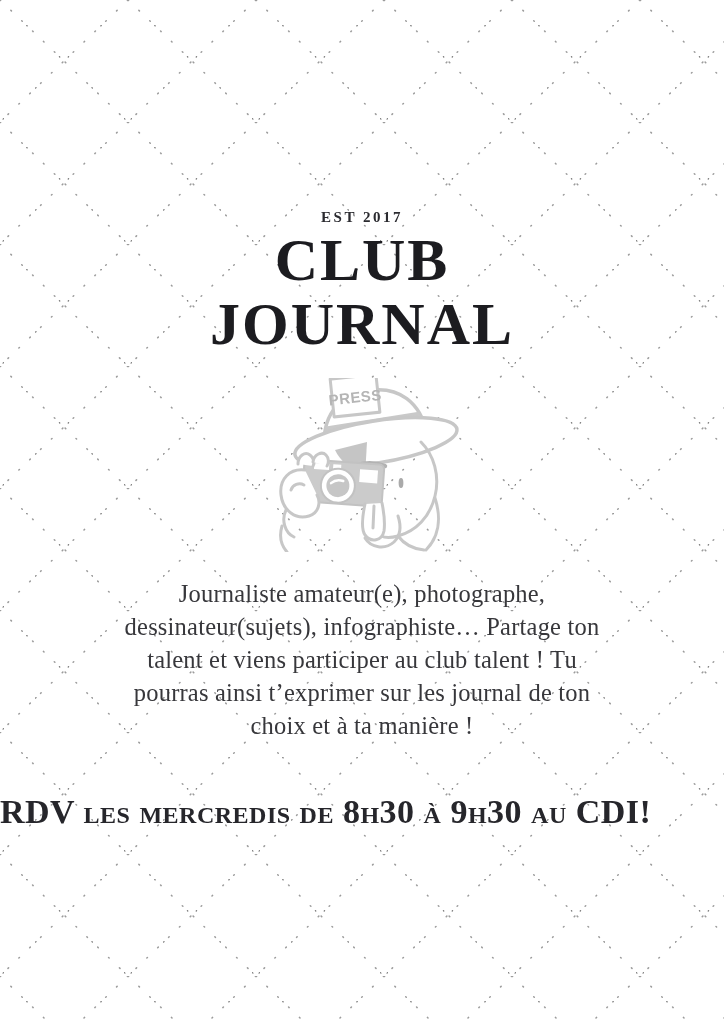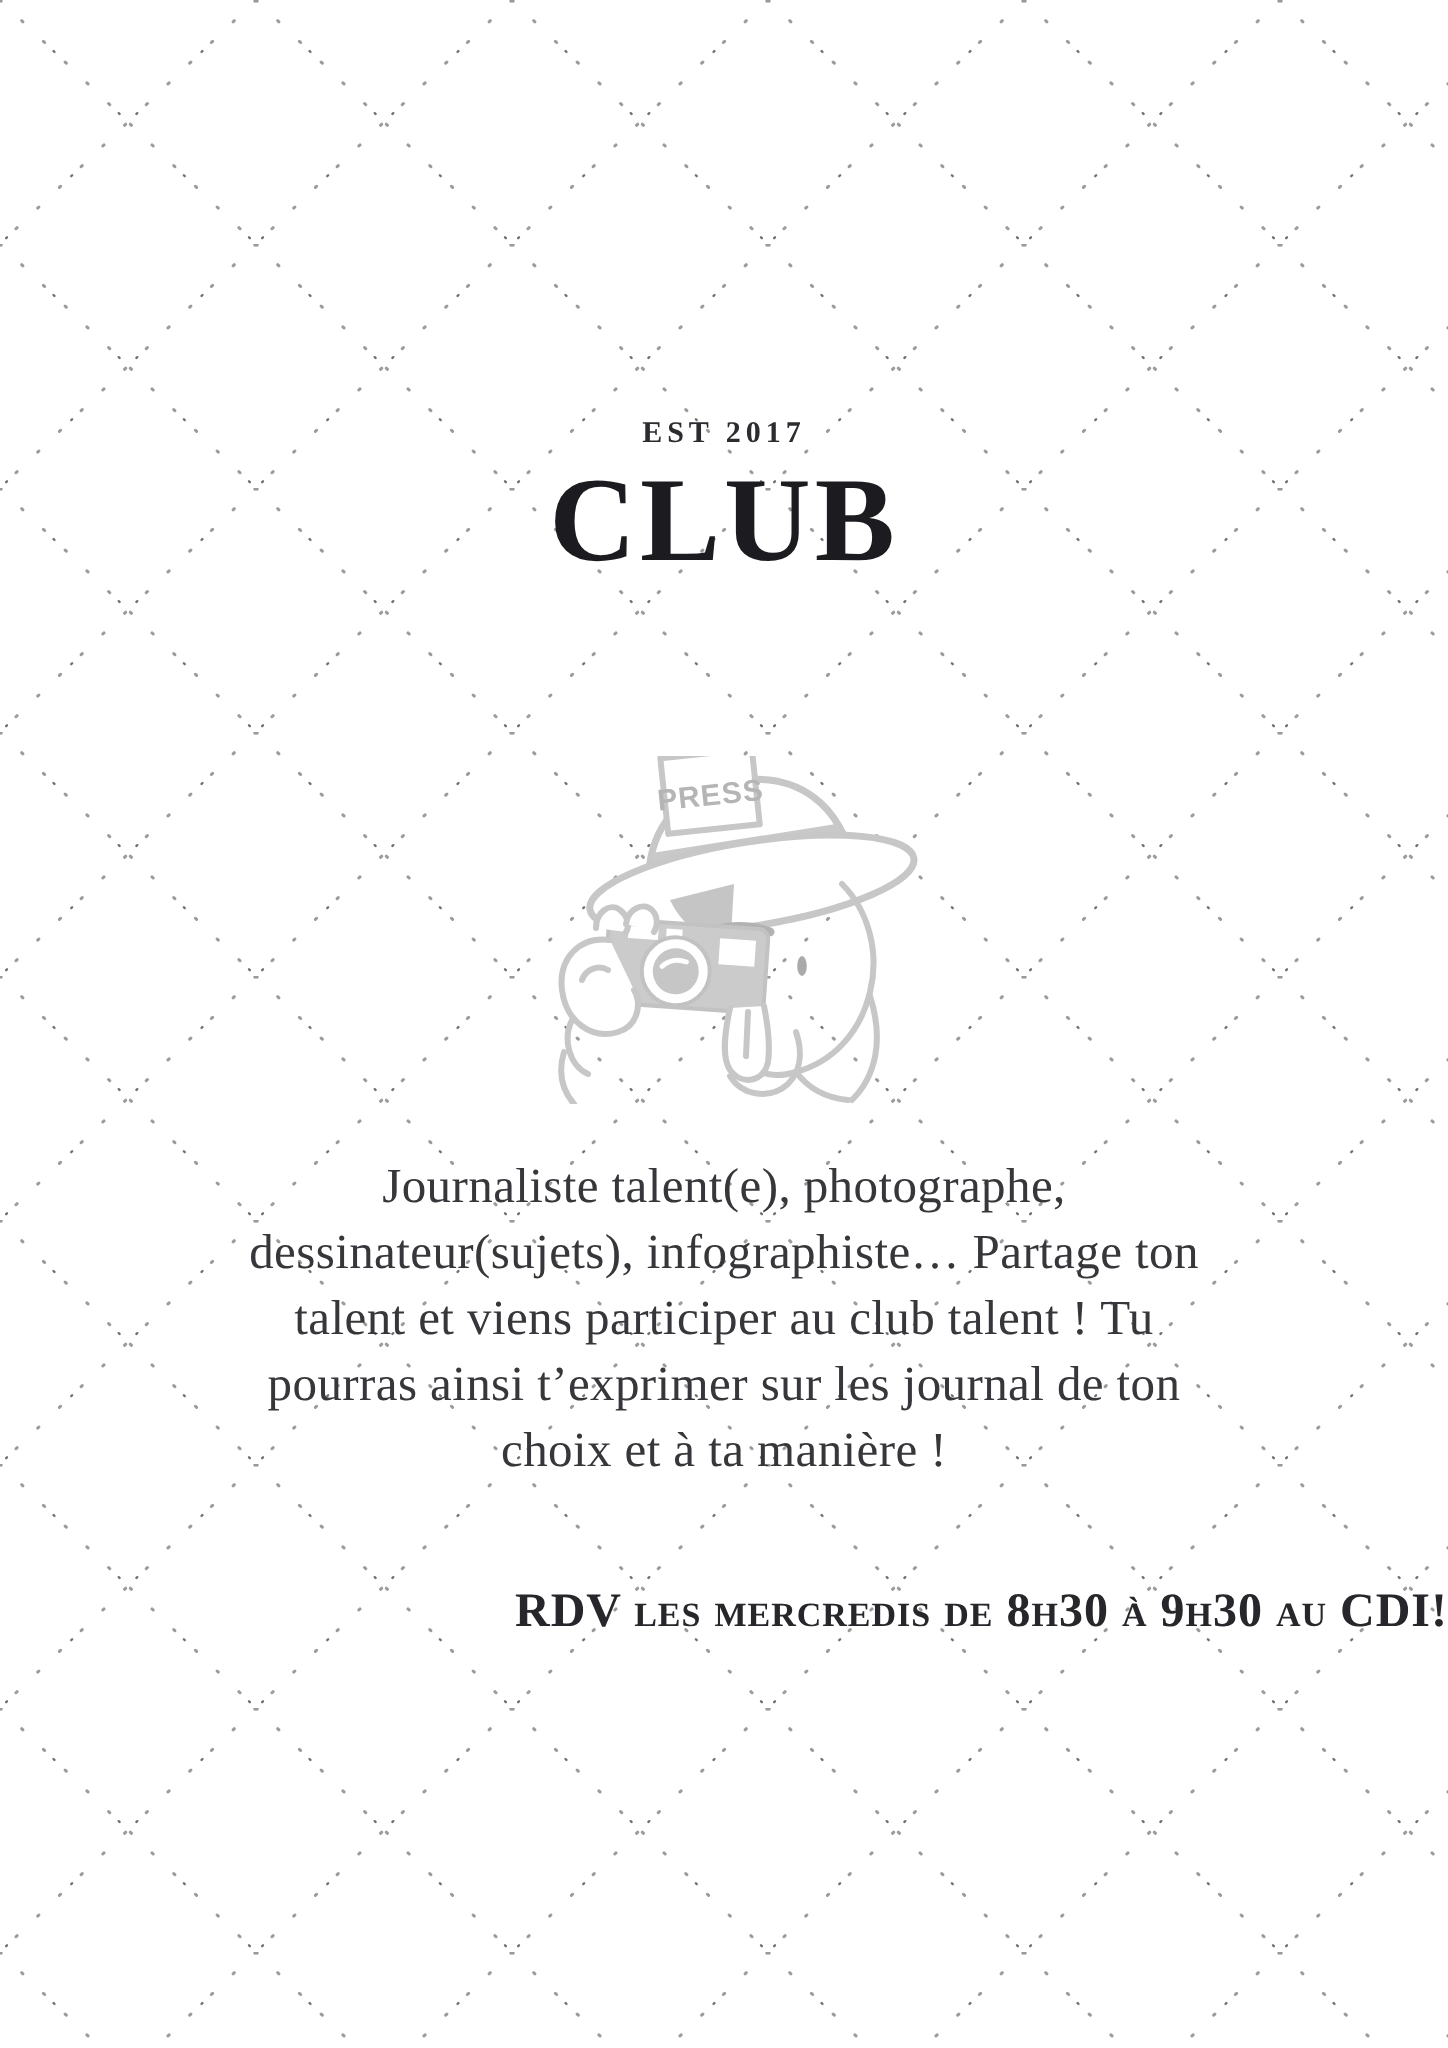--- a/index.html
+++ b/index.html
@@ -43,22 +43,22 @@
     position: absolute; top: 577px; left: 62px; width: 600px;
     margin: 0;
     text-align: center;
     font-size: 24.5px;
     line-height: 33px;
     color: #37373b;
     letter-spacing: 0.2px;
   }
   .meeting-line {
     position: absolute; top: 793px; left: 0; width: 724px;
-    text-align: right;
-    font-size: 24px; font-weight: bold;
+    text-align: left;
+    font-size: 34px; font-weight: bold;
     font-variant: small-caps;
     letter-spacing: 0.5px;
     color: #26262b;
   }
 </style>
 </head>
 <body>
 
 <div class="poster">
 
@@ -70,20 +70,21 @@
       </pattern>
     </defs>
     <rect width="724" height="1024" fill="#ffffff"></rect>
     <rect width="724" height="1024" fill="url(#diamondPat)"></rect>
   </svg>
 
   <div class="est-line">EST 2017</div>
 
   <h1 class="title-block">
     <span>CLUB</span>
+    <span>JOURNAL</span>
   </h1>
 
   <svg class="illustration" viewBox="0 0 196 174" aria-hidden="true">
     <g fill="none" stroke="#c7c7c7" stroke-width="3" stroke-linecap="round" stroke-linejoin="round">
 
       <g transform="rotate(-9 98 58)">
         <path d="M46,64 C48,32 66,12 98,12 C130,12 148,32 150,64 Z" fill="#ffffff" stroke="#c7c7c7" stroke-width="3.5"></path>
 
         <g transform="rotate(3 84 26)">
           <rect x="61" y="-4" width="46" height="38" fill="#ffffff" stroke="#c7c7c7" stroke-width="3"></rect>
@@ -127,21 +128,21 @@
       <path d="M88,126 C85,140 84,151 88,157 C94,165 105,163 107,153 C108,146 107,135 105,125" fill="#ffffff"></path>
       <path d="M97,128 L96,150"></path>
       <path d="M88,160 C94,170 108,172 117,164 C124,157 124,147 121,138" fill="none"></path>
 
       <path d="M121,158 C127,166 136,171 147,172"></path>
       <path d="M158,120 C165,142 161,160 149,172"></path>
     </g>
   </svg>
 
   <p class="description">
-    <span style="display:block">Journaliste talent(e), photographe,</span>
+    <span style="display:block">Journaliste amateur(e), photographe,</span>
     <span style="display:block">dessinateur(sujets), infographiste… Partage ton</span>
     <span style="display:block">talent et viens participer au club talent ! Tu</span>
     <span style="display:block">pourras ainsi t’exprimer sur les journal de ton</span>
     <span style="display:block">choix et à ta manière !</span>
   </p>
 
   <div class="meeting-line">RDV les mercredis de 8h30 à 9h30 au CDI!</div>
 
 </div>
 

